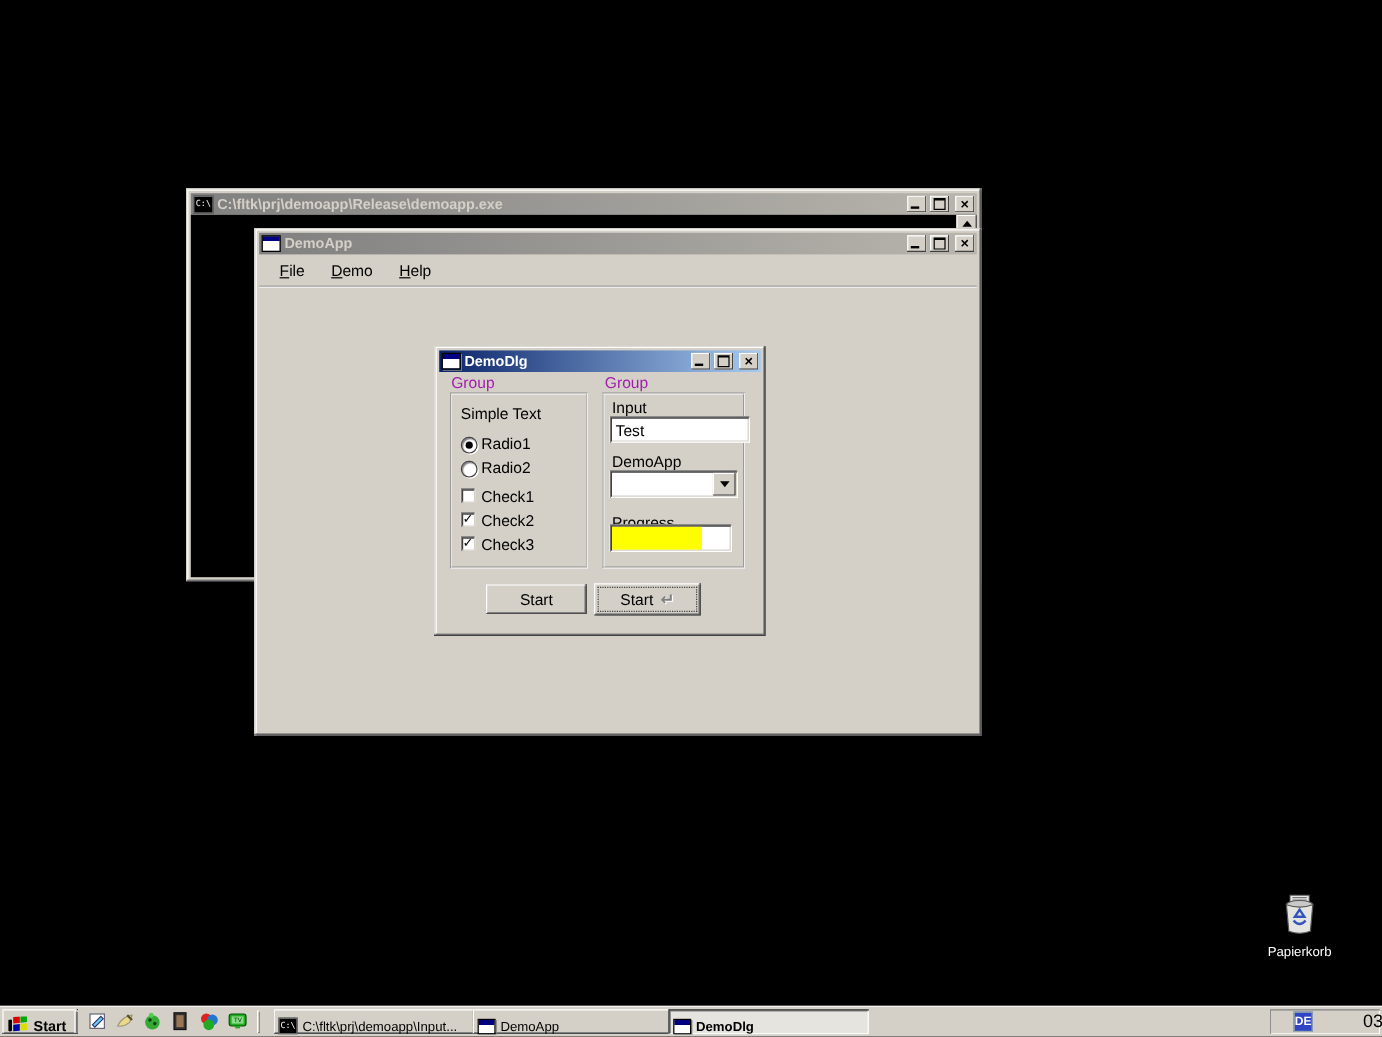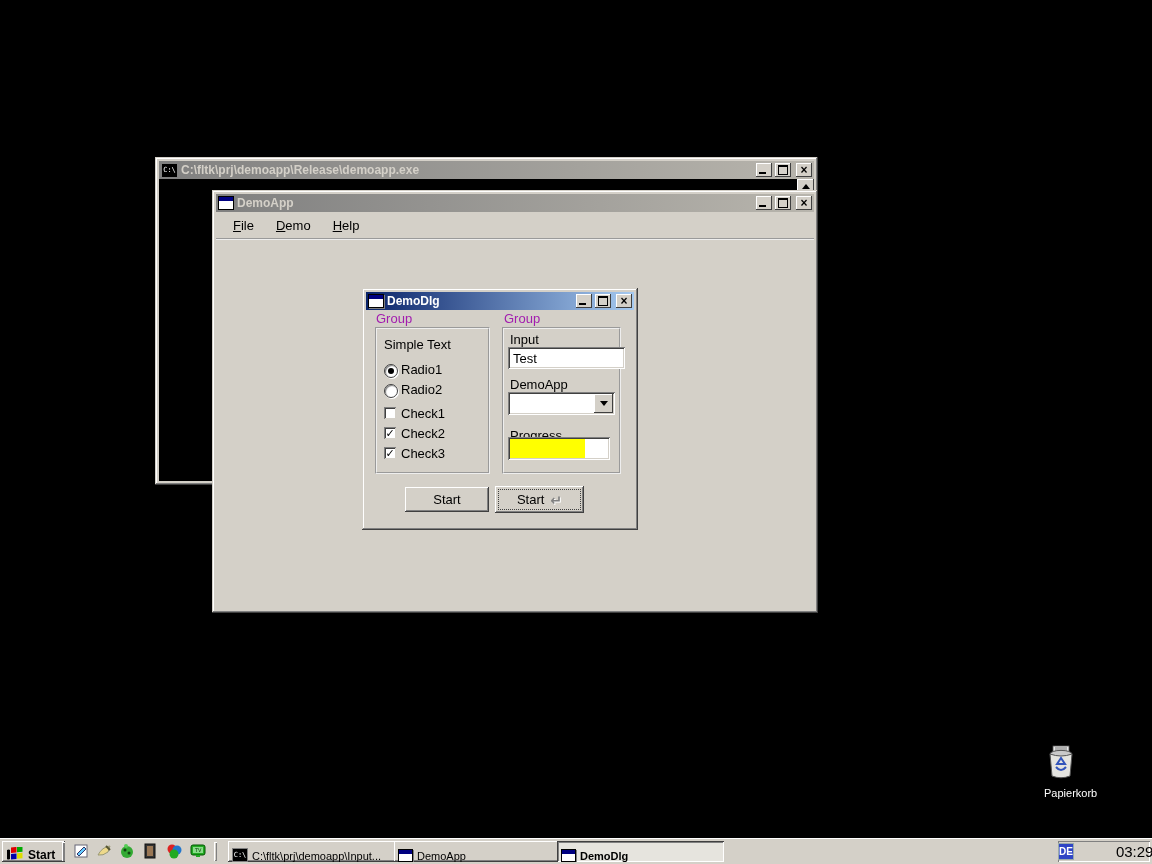--- a/index.html
+++ b/index.html
@@ -108,29 +108,29 @@
   }
   .task-btn .winicon{width:13px;height:11px;}
   .grip{
     position:absolute;top:4px;width:3px;height:19px;
     box-shadow: inset 1px 1px 0 #fff, inset -1px -1px 0 #808080;
   }
   .ql-icon{position:absolute;top:5px;width:16px;height:16px;}
   #tray{
     position:absolute;right:2px;top:3px;height:21px;width:92px;
     box-shadow: inset 1px 1px 0 #808080, inset -1px -1px 0 #fff;
-    display:flex;align-items:center;gap:18px;padding-left:0;box-sizing:border-box;
+    display:flex;align-items:center;gap:18px;padding-left:20px;box-sizing:border-box;
   }
   .lang-badge{
     width:16px;height:15px;background:#2f45c5;color:#fff;font-size:10px;font-weight:bold;
     display:flex;align-items:center;justify-content:center;border:1px solid #9aa;
   }
   #clock{font-size:15px;color:#000;margin-left:6px;}
   
-  #recycle{position:absolute;left:1044px;top:744px;width:78px;text-align:left;}
+  #recycle{position:absolute;left:1044px;top:744px;width:78px;text-align:center;}
   #recycle .label{color:#fff;font-size:11px;margin-top:3px;}
   
   .sb-btn{
     position:absolute;display:flex;align-items:center;justify-content:center;
   }
 </style>
 </head>
 <body>
 
 <div class="window" style="left:155px;top:157px;width:663px;height:328px;z-index:1;">

